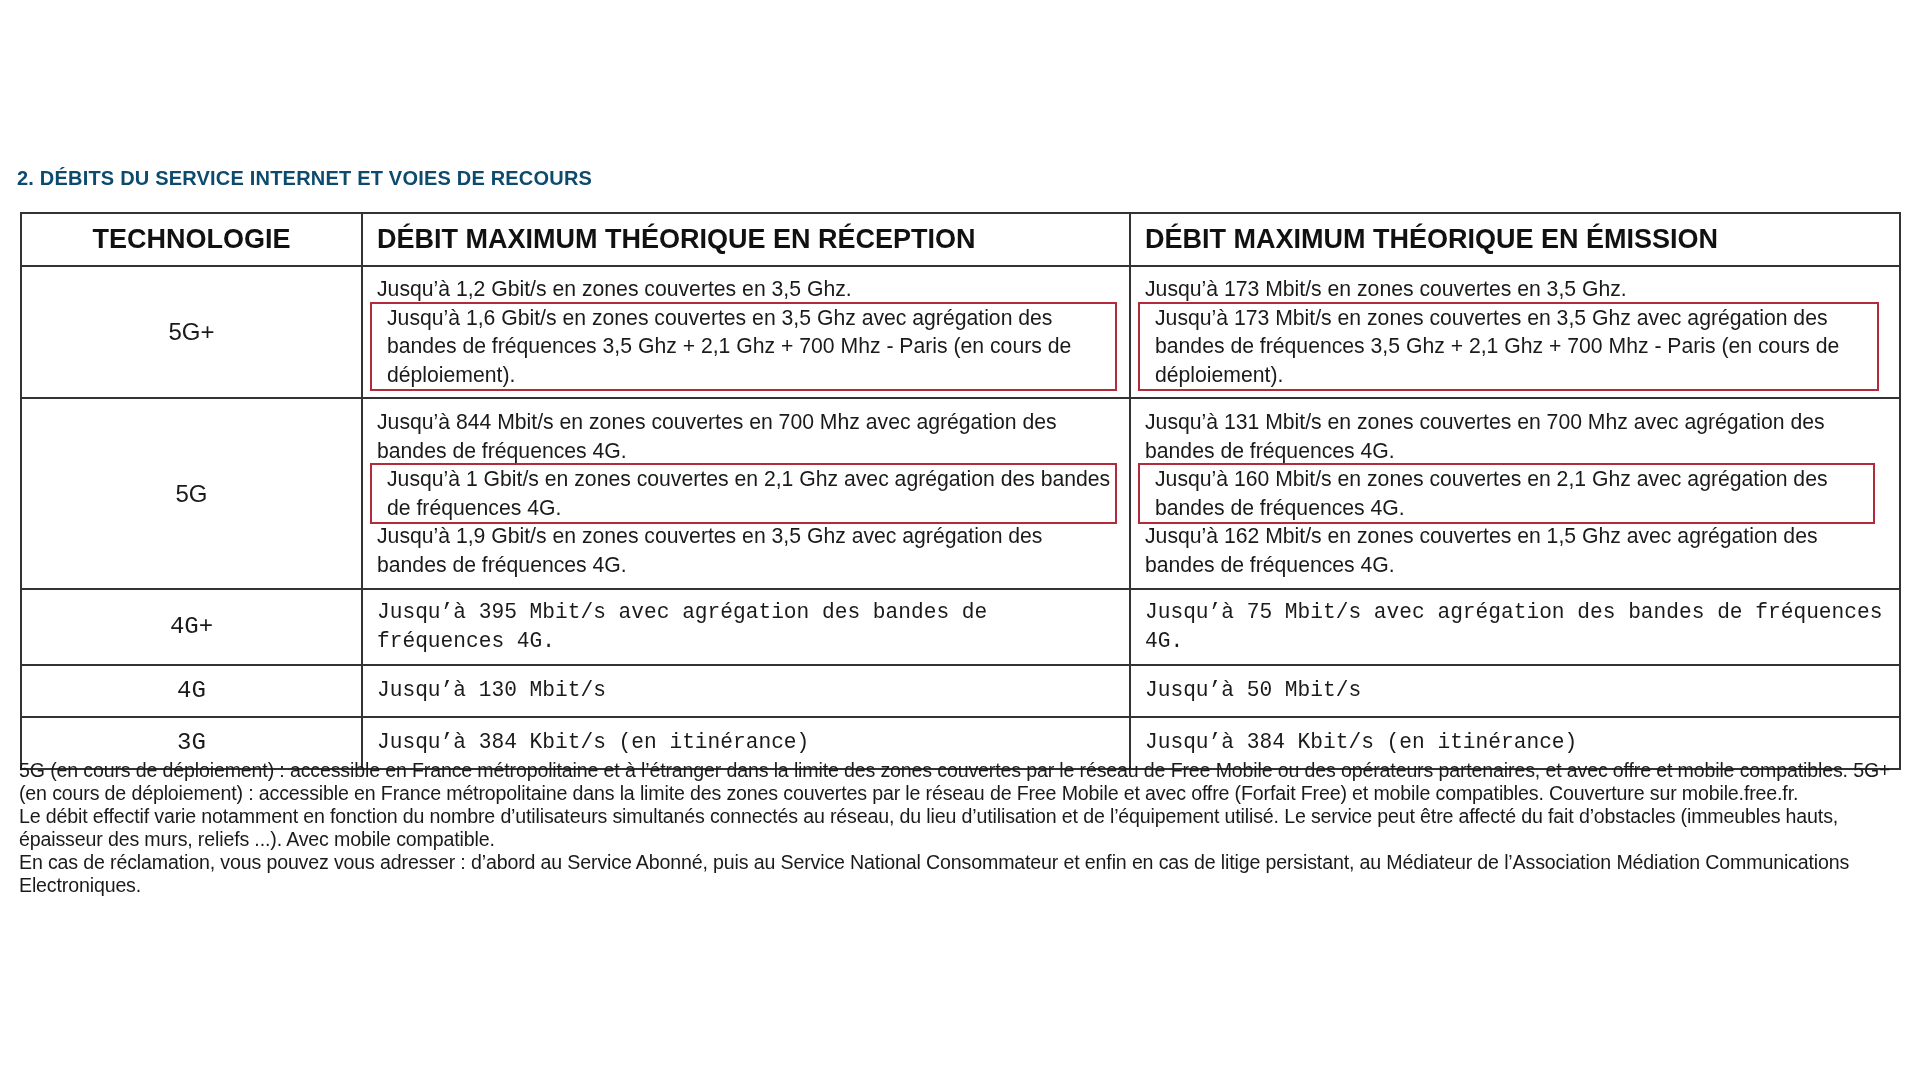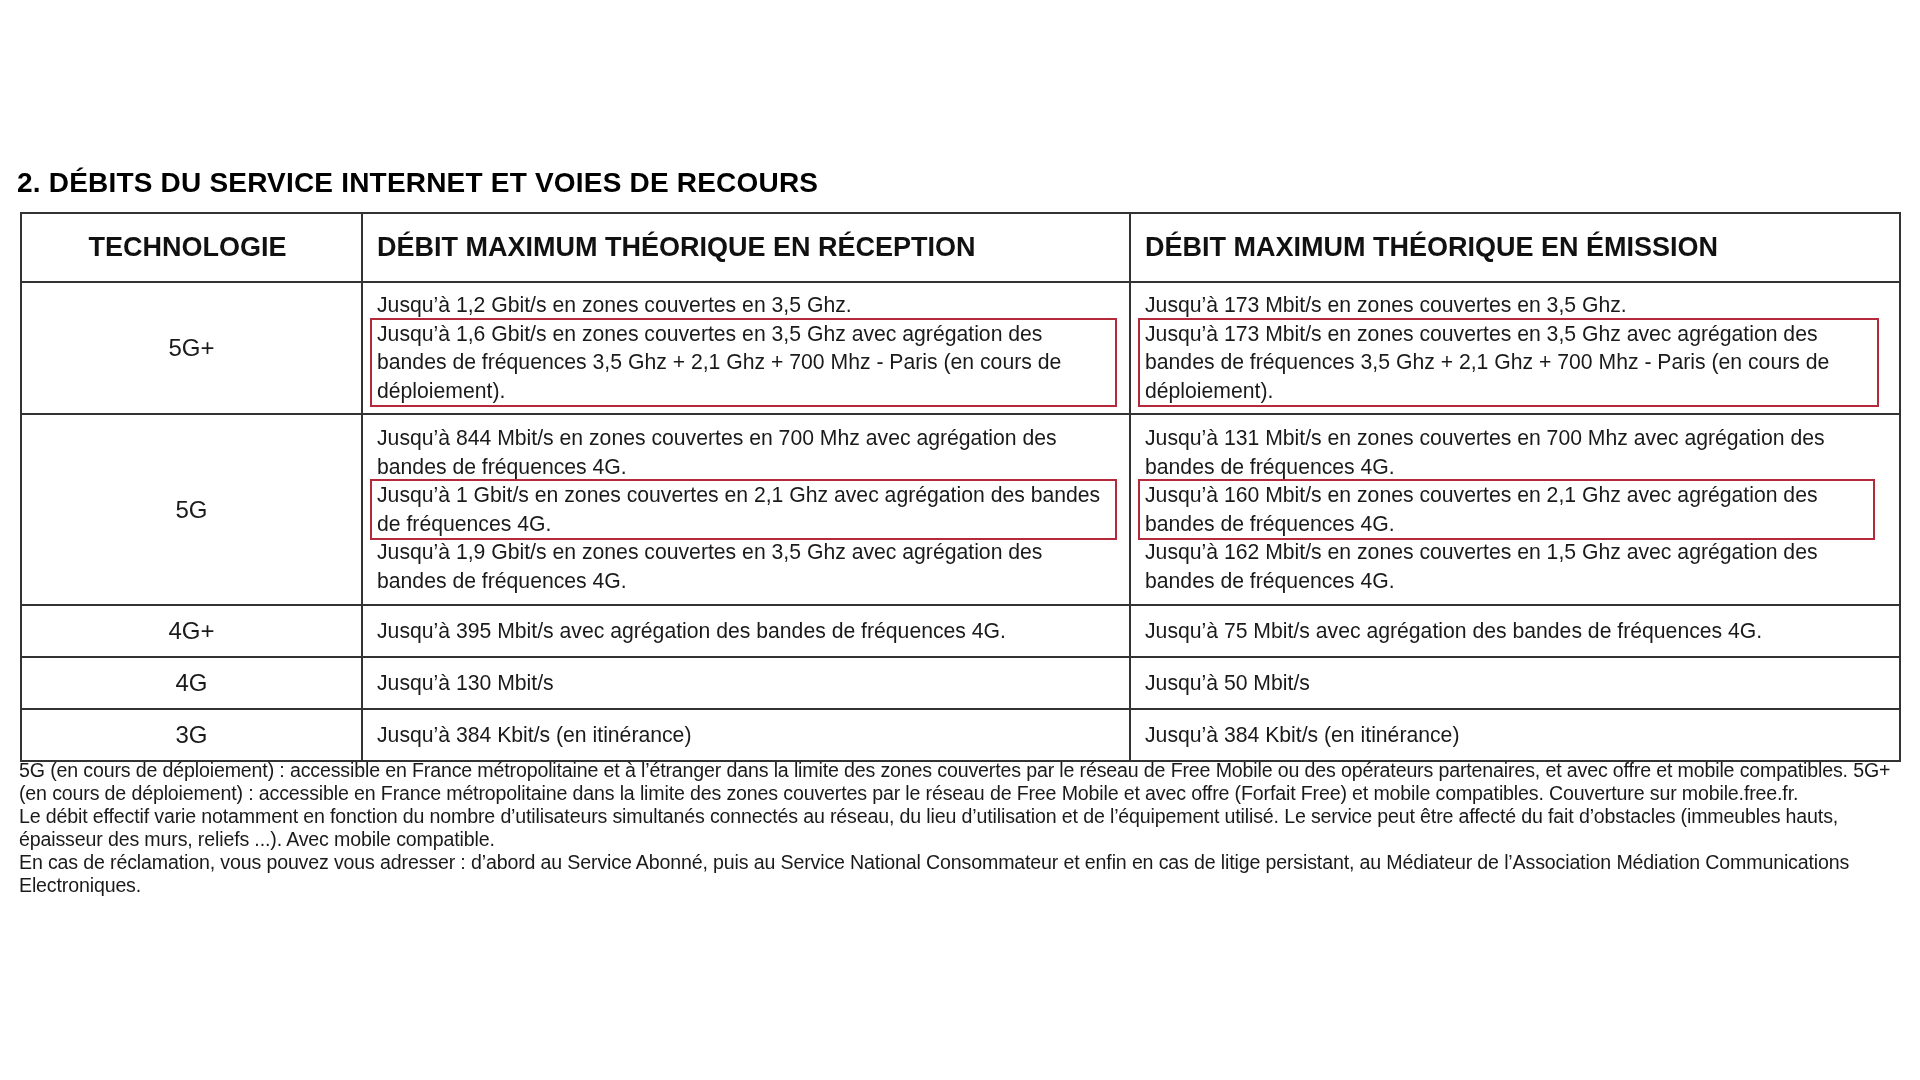--- a/index.html
+++ b/index.html
@@ -1,34 +1,34 @@
 <!DOCTYPE html>
 <html><head>
 <meta charset="utf-8">
 <style>
   html, body { margin:0; padding:0; background:#ffffff; }
   body { width:1920px; height:1080px; position:relative; overflow:hidden;
          font-family:"Liberation Sans", sans-serif; color:#1a1a1a; }
-  .title { position:absolute; left:17px; top:167px; font-size:28px; font-weight:bold;
-           color:#000000; letter-spacing:0.2px; white-space:nowrap; }
+  .title { position:absolute; left:17px; top:167px; font-size:20px; font-weight:bold;
+           color:#0c4a6e; letter-spacing:0.2px; white-space:nowrap; }
   table.rates { position:absolute; left:20px; top:212px; width:1879px;
                 border-collapse:collapse; table-layout:fixed; }
-  table.rates td, table.rates th { border:2px solid #333333; padding:8px; vertical-align:middle; }
+  table.rates td, table.rates th { border:2px solid #333333; padding:0; vertical-align:middle; }
   col.c1 { width:341px; } col.c2 { width:768px; } col.c3 { width:770px; }
   th { height:51px; font-size:27px; font-weight:bold; color:#111; text-align:left;
        padding-left:14px !important; white-space:nowrap; }
   th.tech { text-align:center; padding-left:0 !important; }
   td.tech { text-align:center; font-size:24px; }
   td.cell { padding:8px 14px 8px 14px !important; font-size:21.2px; line-height:28.6px; }
   .line { position:relative; }
-  .hl { position:relative; outline:2.5px solid #b52a3a; outline-offset:0; margin-left:-5px; padding-left:5px; }
+  .hl { position:relative; outline:2.5px solid #b52a3a; outline-offset:0; margin-left:-5px; padding-left:15px; }
   .hl-r { margin-right:8px; }
   .hl-r2 { margin-right:12px; }
   tr.r5gp { height:132px; } tr.r5g { height:191px; }
-  tr.r4gp, tr.r4g, tr.r3g { height:52px; }
+  tr.r4gp, tr.r4g, tr.r3g { height:52px;font-family:Liberation Mono, monospace; }
   .notes { position:absolute; left:19px; top:759px; width:1885px; font-size:19.6px;
            line-height:23px; color:#1a1a1a; letter-spacing:-0.15px; }
   .notes p { margin:0; }
 </style>
 </head>
 <body>
 
 <div class="title">2. DÉBITS DU SERVICE INTERNET ET VOIES DE RECOURS</div>
 
 <table class="rates">

